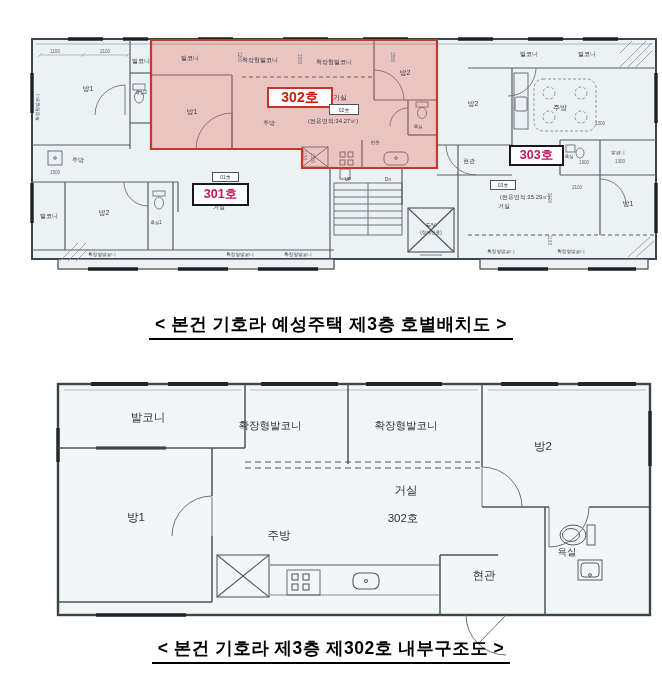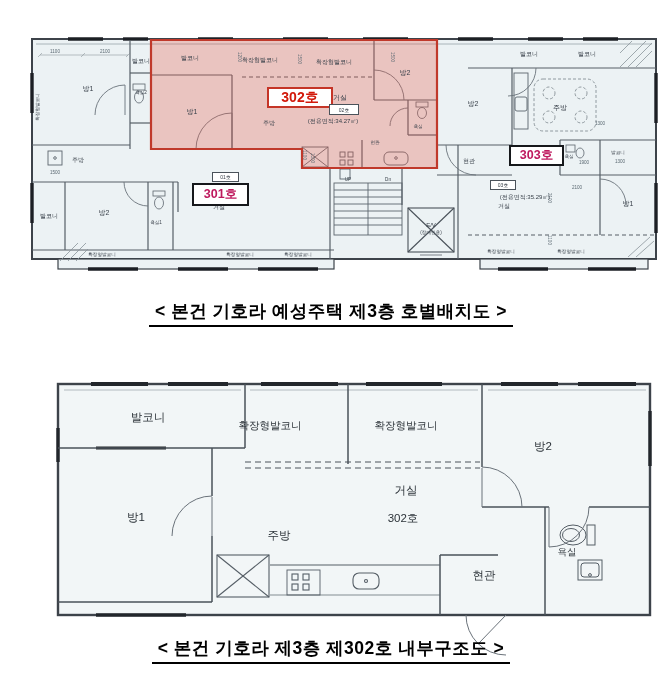--- a/index.html
+++ b/index.html
@@ -249,21 +249,21 @@
     <span class="pl s4 rot90 dim" style="left:521px;top:207px">1100</span>
     <span class="pl s6" style="left:600px;top:170px">방1</span>
     <span class="pl s5" style="left:476px;top:173px">거실</span>
     <span class="pl s5" style="left:497px;top:164px">(전용면적:35.29㎡)</span>
     <span class="pl s4" style="left:473px;top:219px">확장형발코니</span>
     <span class="pl s4" style="left:543px;top:219px">확장형발코니</span>
     <div class="bdg" style="left:481px;top:112px;width:51px;height:17px;font-size:12.5px">303호</div>
     <div class="tag" style="left:462px;top:147px;width:24px;height:8px">03호</div>
   </div>
 
-  <div class="caption" style="top:299px;">
+  <div class="caption" style="top:312px;">
     <span>&lt; 본건 기호라 예성주택 제3층 호별배치도 &gt;</span>
   </div>
 
   <div class="plan" style="left:36px;top:376px;width:616px;height:290px;">
 
     <svg width="616" height="290" viewBox="0 0 616 290">
       <g>
         <rect x="22" y="8" width="592" height="231" fill="#f2f6f7" stroke="#3d434a" stroke-width="2.4"></rect>
       </g>
       <g stroke="#22262b" stroke-width="4">

